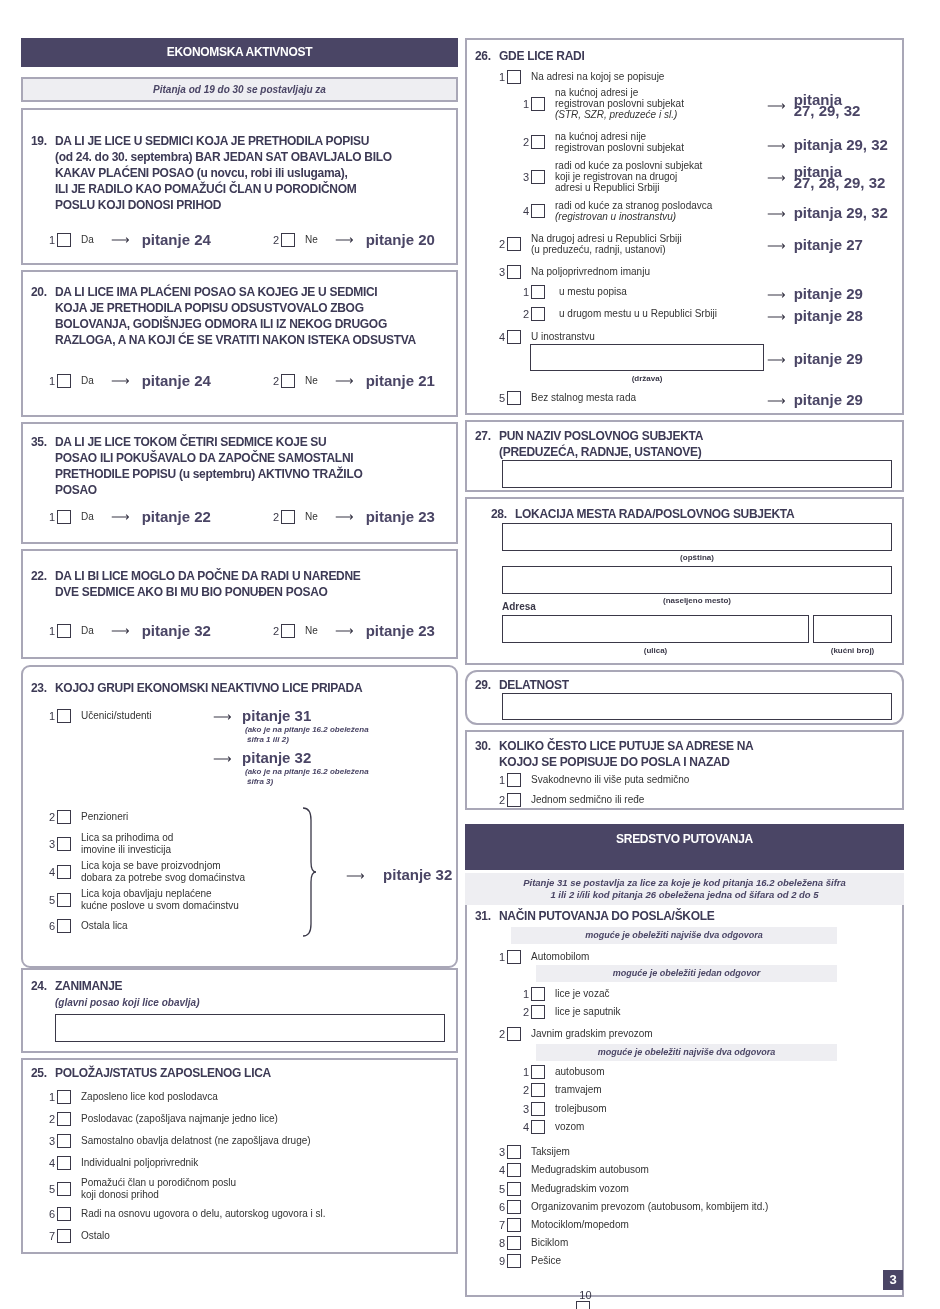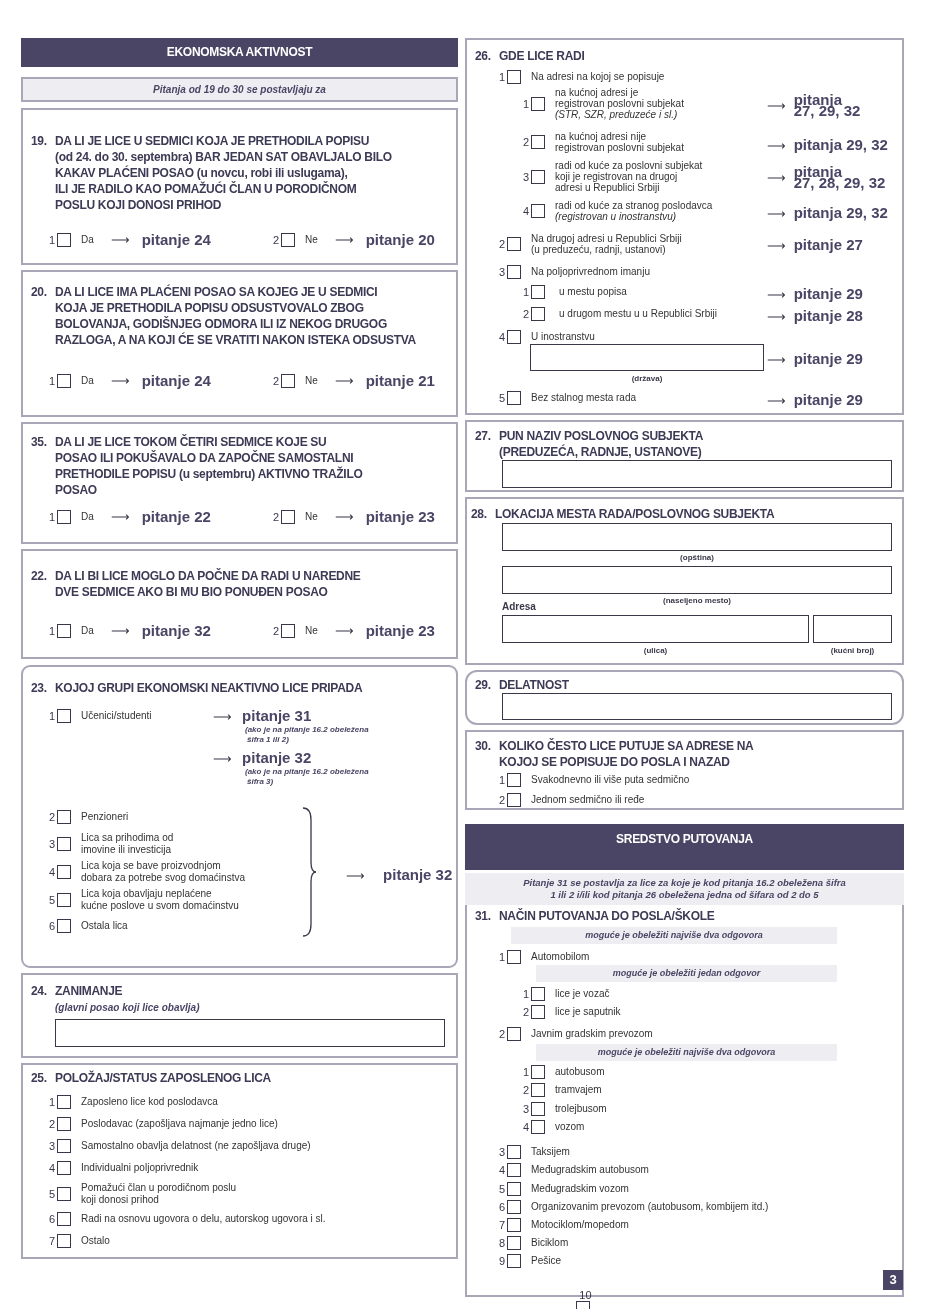--- a/index.html
+++ b/index.html
@@ -173,21 +173,21 @@
     </div>
     <svg style="position:absolute;left:278px;top:139px;" width="16" height="132">
       <path d="M2 2 Q10 2 10 14 L10 56 Q10 66 15 66 Q10 66 10 76 L10 118 Q10 130 2 130" fill="none" stroke="#3a3848" stroke-width="1.3"></path>
     </svg>
     <div style="position:absolute;left:323px;top:199px;">
       <span class="arrow">⟶</span>
       <span class="goto" style="margin-left:14px">pitanje 32</span>
     </div>
   </div>
 
-  <div class="box" style="margin-top:5px;height:85px;">
+  <div class="box" style="height:85px;">
     <div class="qtitle" style="position:absolute;left:8px;top:8px;">
       <span class="num">24.</span><span>ZANIMANJE</span>
     </div>
     <div class="goto it" style="position:absolute;left:32px;top:27px;font-size:10px;">(glavni posao koji lice obavlja)</div>
     <div class="field" style="left:32px;top:44px;width:390px;height:28px;"></div>
   </div>
 
   <div class="box" style="margin-top:5px;height:196px;">
     <div class="qtitle" style="position:absolute;left:8px;top:5px;">
       <span class="num">25.</span><span>POLOŽAJ/STATUS ZAPOSLENOG LICA</span>
@@ -322,21 +322,21 @@
 
   <div class="box" style="margin-top:5px;height:72px;">
     <div class="qtitle" style="position:absolute;left:8px;top:6px;">
       <span class="num">27.</span><span>PUN NAZIV POSLOVNOG SUBJEKTA</span>
       <span class="indent">(PREDUZEĆA, RADNJE, USTANOVE)</span>
     </div>
     <div class="field" style="left:35px;top:38px;width:390px;height:28px;"></div>
   </div>
 
   <div class="box" style="margin-top:5px;height:168px;">
-    <div class="qtitle" style="position:absolute;left:4px;top:7px;">
+    <div class="qtitle" style="position:absolute;left:24px;top:7px;">
       <span class="num">28.</span><span>LOKACIJA MESTA RADA/POSLOVNOG SUBJEKTA</span>
     </div>
     <div class="field" style="left:35px;top:24px;width:390px;height:28px;"></div>
     <div class="cap" style="left:35px;top:54px;width:390px;">(opština)</div>
     <div class="field" style="left:35px;top:67px;width:390px;height:28px;"></div>
     <div class="cap" style="left:35px;top:97px;width:390px;">(naseljeno mesto)</div>
     <div style="position:absolute;left:35px;top:102px;font-size:10px;font-weight:bold;color:#3a3848;">Adresa</div>
     <div class="field" style="left:35px;top:116px;width:307px;height:28px;"></div>
     <div class="field" style="left:346px;top:116px;width:79px;height:28px;"></div>
     <div class="cap" style="left:35px;top:147px;width:307px;">(ulica)</div>

